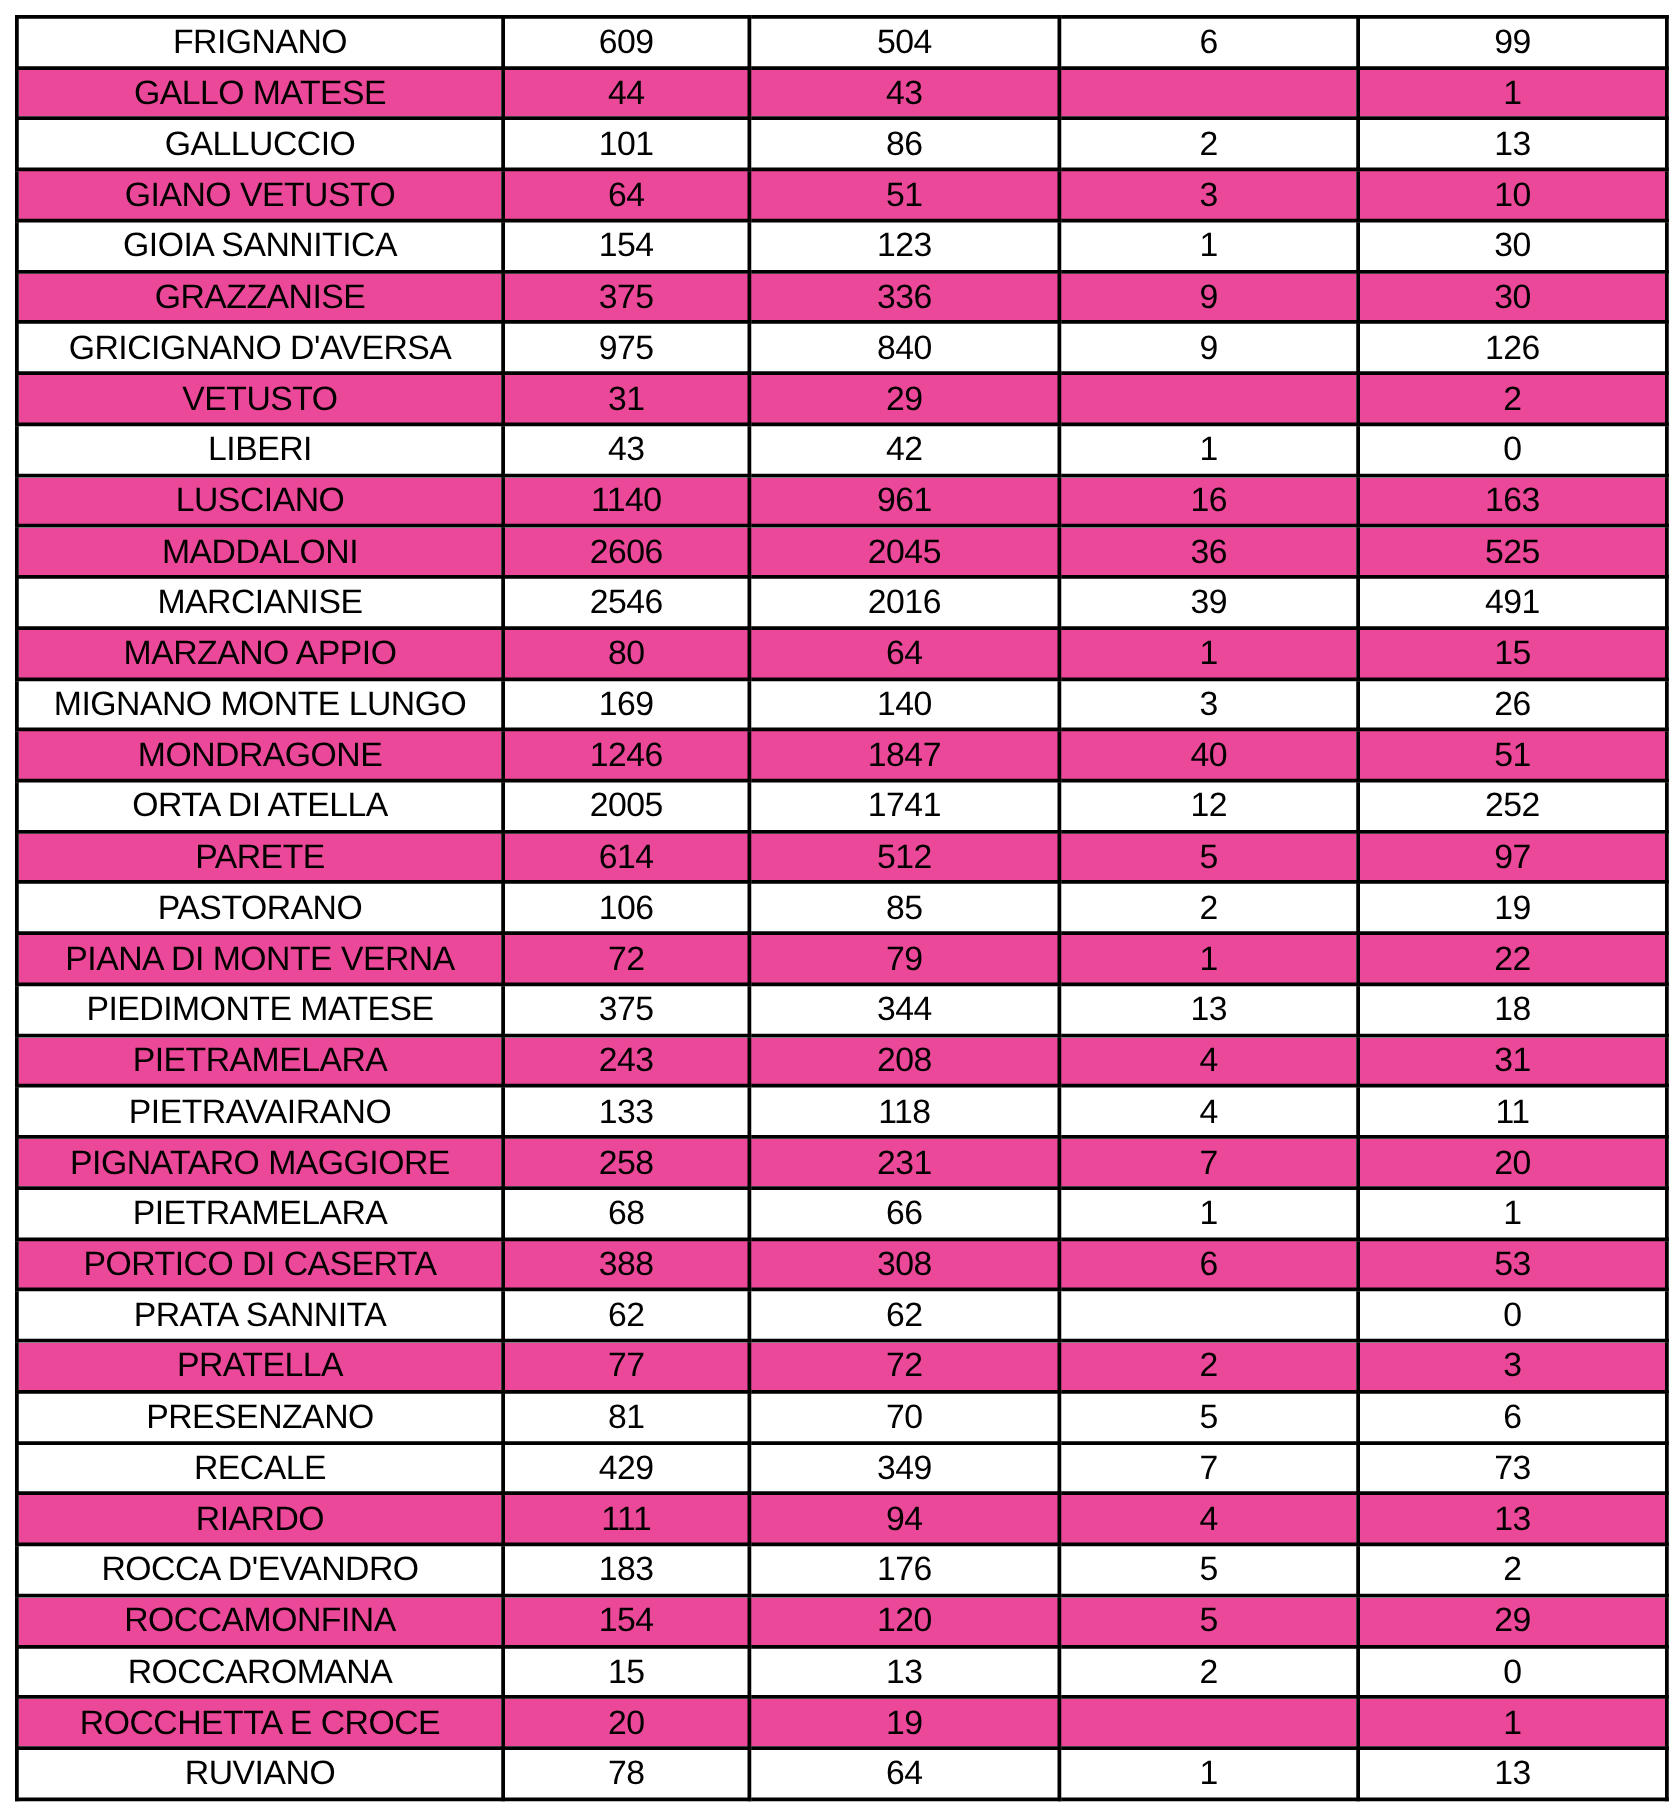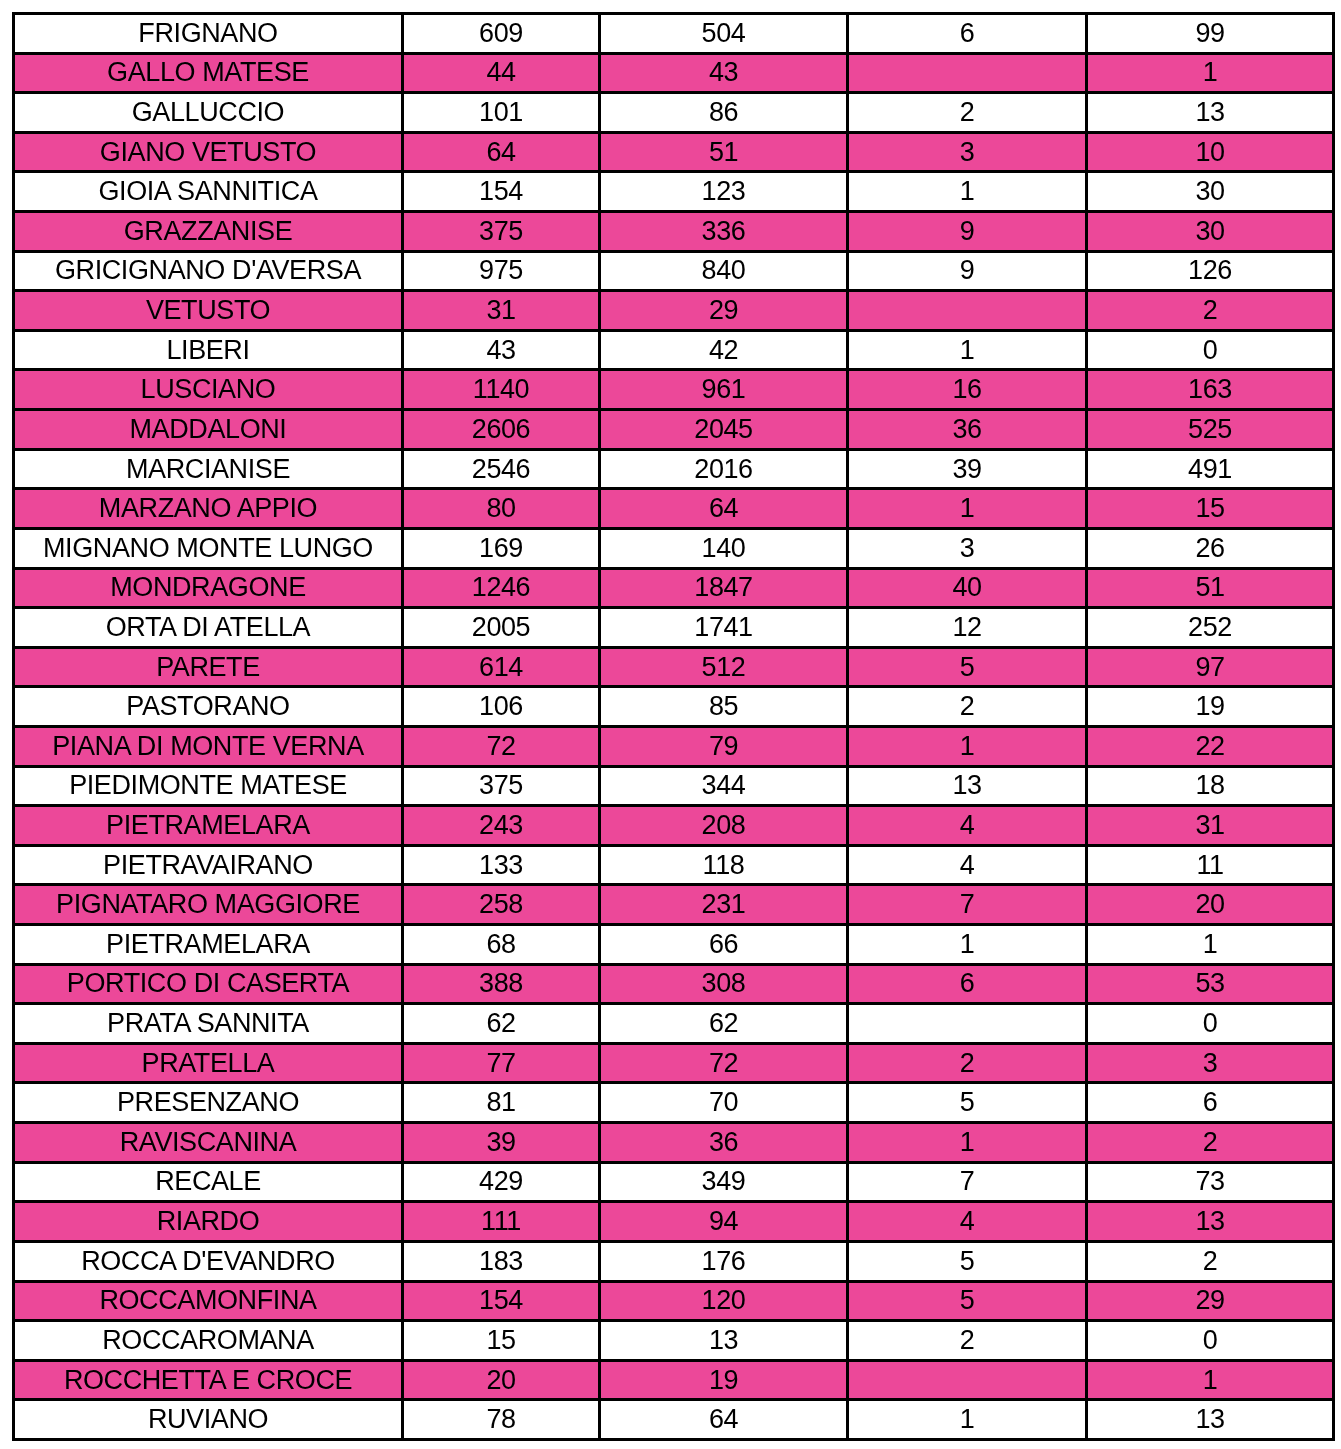--- a/index.html
+++ b/index.html
@@ -238,27 +238,20 @@
         <td>2</td>
         <td>3</td>
       </tr>
       <tr>
         <td>PRESENZANO</td>
         <td>81</td>
         <td>70</td>
         <td>5</td>
         <td>6</td>
       </tr>
-      <tr class="alt">
-        <td>RAVISCANINA</td>
-        <td>39</td>
-        <td>36</td>
-        <td>1</td>
-        <td>2</td>
-      </tr>
       <tr>
         <td>RECALE</td>
         <td>429</td>
         <td>349</td>
         <td>7</td>
         <td>73</td>
       </tr>
       <tr class="alt">
         <td>RIARDO</td>
         <td>111</td>

